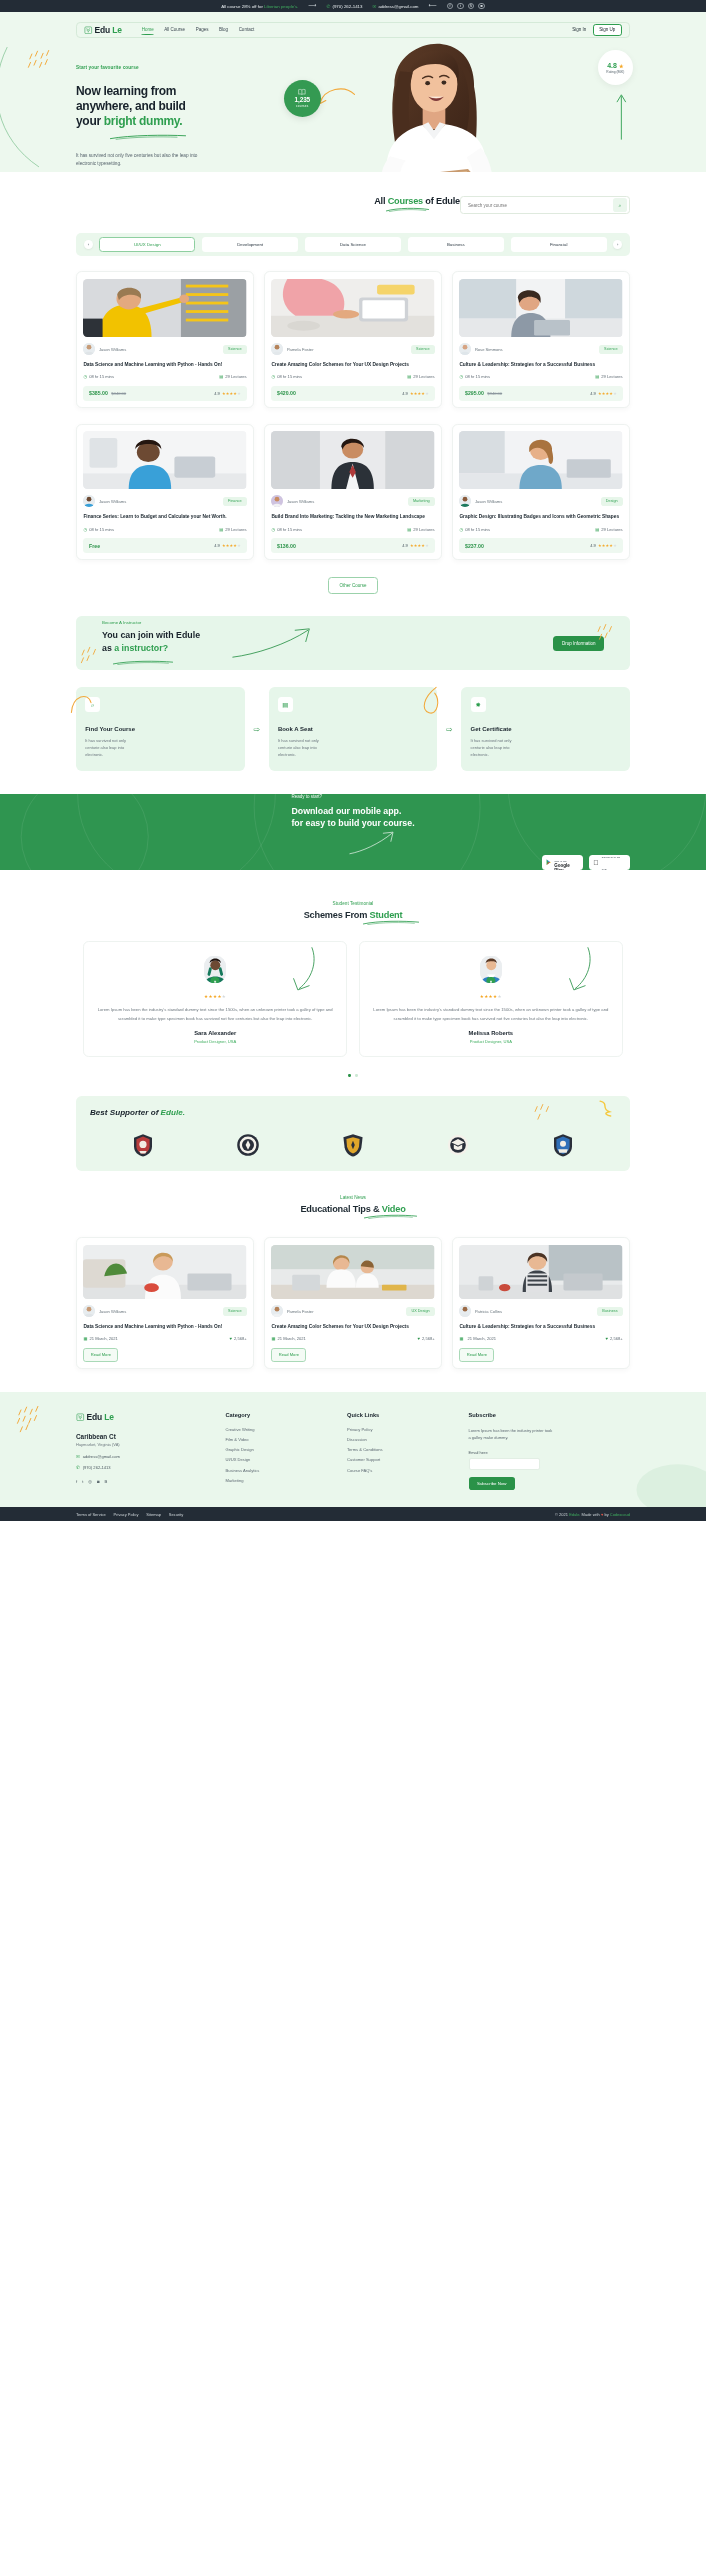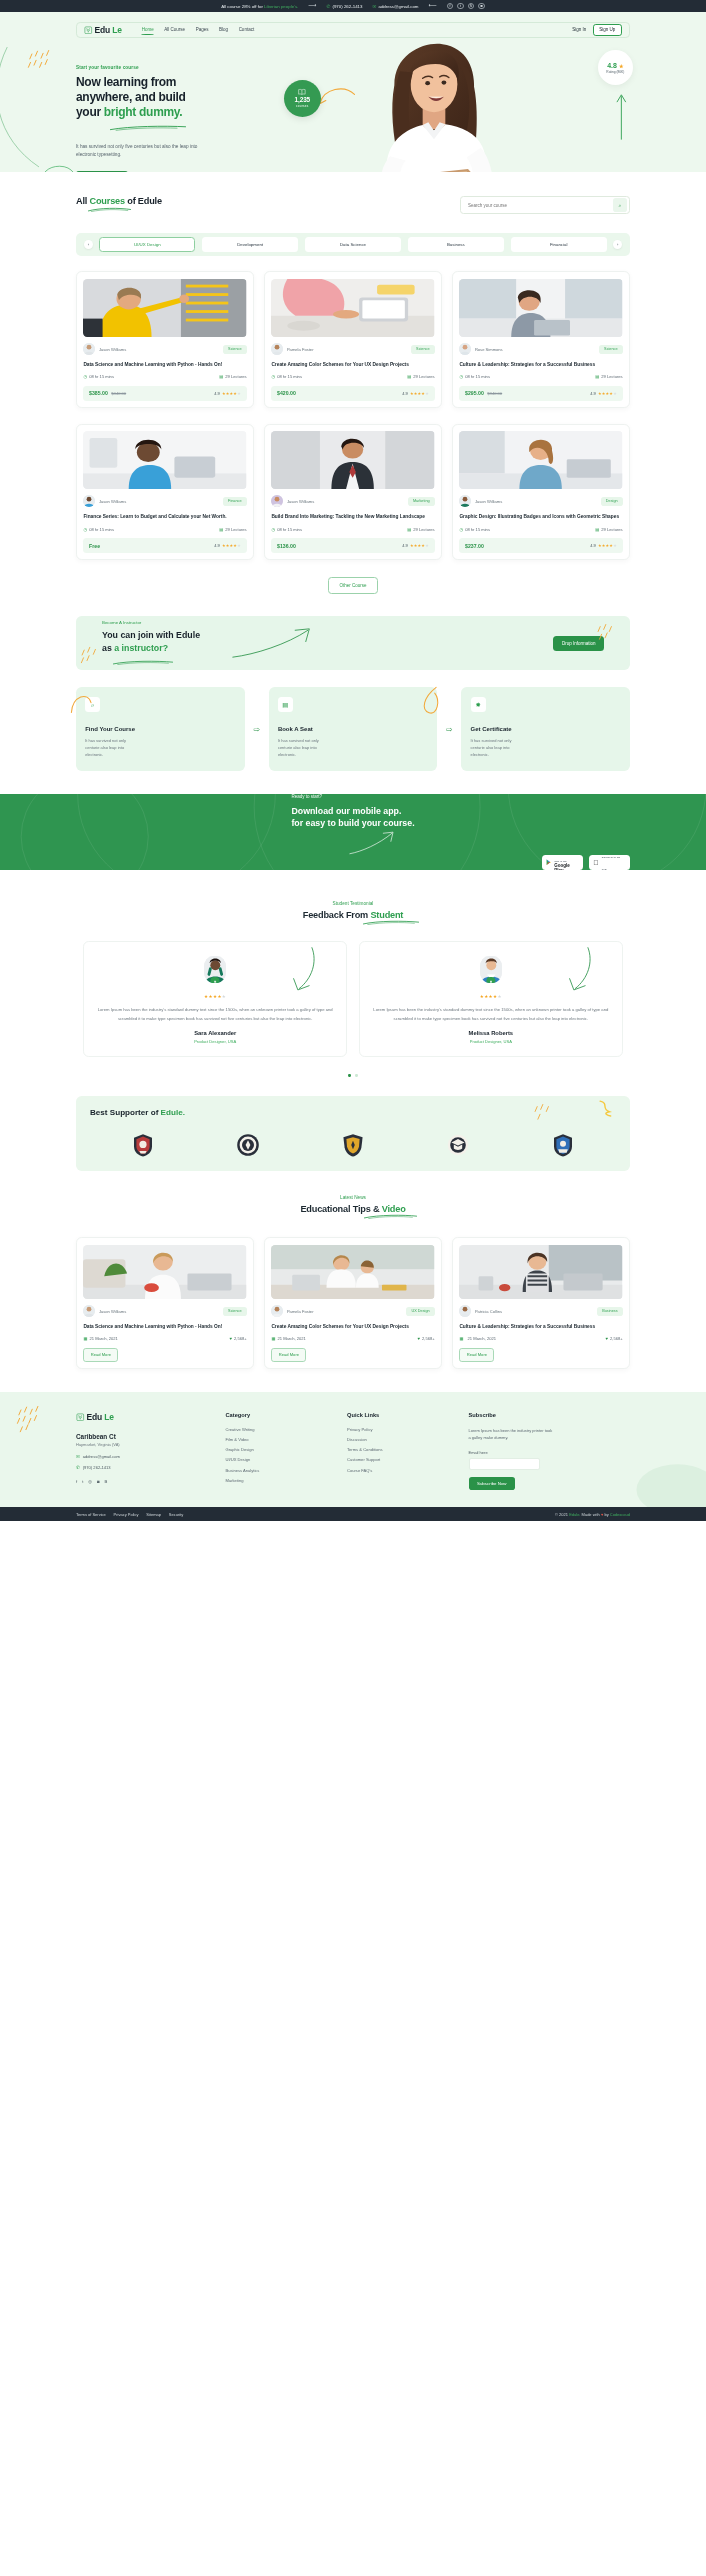--- a/index.html
+++ b/index.html
@@ -36,21 +36,21 @@
   .navlinks .active:after{ content:""; position:absolute; left:-0.7px; right:-0.7px; bottom:-2.8px;
       height:1.4px; border-radius:50%; background:#2e9e4f;}
   .navright{ margin-left:auto; display:flex; align-items:center; gap:6.4px; font-size:4.5px;}
   .signup{ border:0.5px solid #2e9e4f; border-radius:2.8px; padding:2.5px 5.7px; color:#18222b;
            background:#fff; font-size:4.5px;}
 
   .heroMain{ width:554px; margin:0 auto; display:flex; position:relative; }
   .heroLeft{ width:212px; padding-top:27px; position:relative; z-index:3;}
   .eyebrow{ color:#2e9e4f; font-size:4.7px; font-weight:bold; letter-spacing:0.1px;}
   h1.heroTitle{ font-size:12px; line-height:1.28; font-weight:bold; letter-spacing:-0.3px;
-                margin-top:5px; color:#18222b;}
+                margin-top:14px; color:#18222b;}
   h1.heroTitle .g{ color:#2e9e4f; }
   .squiggle{ margin-top:-0.7px; margin-left:32.5px; width:78px; }
   .heroSub{ margin-top:10.6px; font-size:4.7px; line-height:1.75; color:#54616a; width:131px;}
   .heroCta{ margin-top:10px; display:flex; align-items:center; gap:0;}
   .playWrap{ position:absolute; left:-37px; top:-5.7px; width:41px; height:37px;}
   .startBtn{ background:#2a9248; color:#fff; font-size:4.8px; font-weight:bold;
              border-radius:2.8px; padding:5px 9.2px; display:inline-block;}
   .heroRight{ flex:1; position:relative; }
 
   .coursesBadge{ position:absolute; left:-4.2px; top:42px; width:37px;height:37px;border-radius:50%;
@@ -61,21 +61,21 @@
   .ratingBadge{ position:absolute; right:-2.8px; top:12.7px; width:35px;height:35px;border-radius:50%;
       background:#fff; display:flex;flex-direction:column;align-items:center;justify-content:center;
       z-index:5; box-shadow:0 2.1px 7px rgba(0,0,0,.06);}
   .ratingBadge .n{ font-size:7px; font-weight:bold; color:#2e9e4f;}
   .ratingBadge .n i{ color:#f5a623; font-style:normal; font-size:5px;}
   .ratingBadge .l{ font-size:3.2px; color:#54616a; margin-top:0.7px;}
   .person{ position:absolute; left:61px; top:2.8px; width:170px; height:158px; z-index:4;}
 
   
   .secPad{ padding-top:24px; }
-  .secHeadRow{ display:flex; align-items:flex-start; justify-content:space-between;}
+  .secHeadRow{ display:flex; align-items:flex-start; justify-content:flex-end;}
   h2.secTitle{ font-size:9.2px; font-weight:bold; letter-spacing:-0.2px; color:#18222b;}
   h2.secTitle .g{ color:#2e9e4f; }
   .underline{ display:block; width:45px; height:5px; margin-top:0.7px; margin-left:11.3px;}
   .searchBox{ width:170px; height:18.4px; border:0.5px solid #dfeade; border-radius:3.5px;
               display:flex; align-items:center; padding:0 2.1px 0 7px; background:#fff; }
   .searchBox input{ border:0; outline:0; flex:1; font-size:4.5px; color:#8b959c;
                     font-family:"Liberation Sans", sans-serif; background:transparent;}
   .searchBtn{ width:14px;height:14px;border-radius:2.8px;background:#eaf6ec;display:flex;
               align-items:center;justify-content:center; color:#2e9e4f; font-size:5px;}
 
@@ -161,21 +161,21 @@
   .tStars .off{ color:#d4d9dc;}
   .tText{ margin-top:7px; font-size:4.2px; line-height:2.1; color:#6d777e;}
   .tName{ margin-top:6.4px; font-size:5.8px; font-weight:bold; color:#18222b;}
   .tRole{ margin-top:2.8px; font-size:4.1px; color:#3fae5f;}
   .dots{ display:flex; gap:3.5px; justify-content:center; margin-top:17px;}
   .dot{ width:2.8px;height:3.5px;border-radius:40%;background:#cde8d4;}
   .dot.on{ background:#2a9248;}
 
   
   .supporter{ margin-top:19px; background:#eaf7ec; border-radius:5.7px; padding:12px 14px 14px;
-              position:relative; overflow:hidden;}
+              position:relative; overflow:hidden;font-style:italic;}
   .supTitle{ font-size:8.1px; font-weight:bold; color:#18222b;}
   .supTitle .g{ color:#2e9e4f;}
   .logos{ margin-top:15.5px; display:flex; justify-content:space-around; align-items:center;}
   .supLogo{ width:24px;height:24px; }
 
   
   .nCard{ flex:1; background:#fff; border:0.5px solid #eef2f0; border-radius:5.7px; padding:6.4px;
           box-shadow:0 1.4px 5.7px rgba(17,40,25,.035);}
   .nThumb{ width:100%; height:54px; border-radius:4.2px; overflow:hidden;}
   .readBtn{ margin-top:6.4px; display:inline-block; border:0.5px solid #a9d9b7; color:#2e9e4f;
@@ -783,21 +783,21 @@
             <span class="tx2" style="display:block">App Store</span>
           </span>
         </span>
       </div>
     </div>
   </div>
 
   <div class="container" style="padding-top:31px">
     <div class="centerHead" style="margin-top:0">
       <div class="eye">Student Testimonial</div>
-      <h2><span>Feedback From </span><span class="g">Student</span></h2>
+      <h2><span>Schemes From </span><span class="g">Student</span></h2>
       <svg style="width:58px;height:5px;display:block;margin-left:calc(50% + 8.5px)" viewBox="0 0 82 7">
         <path d="M2 5.5 C22 1 60 1 80 3" fill="none" stroke="#2e9e4f" stroke-width="1.2" stroke-linecap="round"></path>
         <path d="M8 6.5 C28 3 58 3 74 4.6" fill="none" stroke="#2e9e4f" stroke-width="0.7" stroke-linecap="round"></path>
       </svg>
     </div>
 
     <div class="tGrid">
       <div class="tCard">
         <svg style="position:absolute;right:27px;top:4.2px;width:31px;height:47px" viewBox="0 0 44 66">
           <path d="M34 2 C42 22 34 46 16 60" fill="none" stroke="#2a9248" stroke-width="1.2" stroke-linecap="round"></path>

